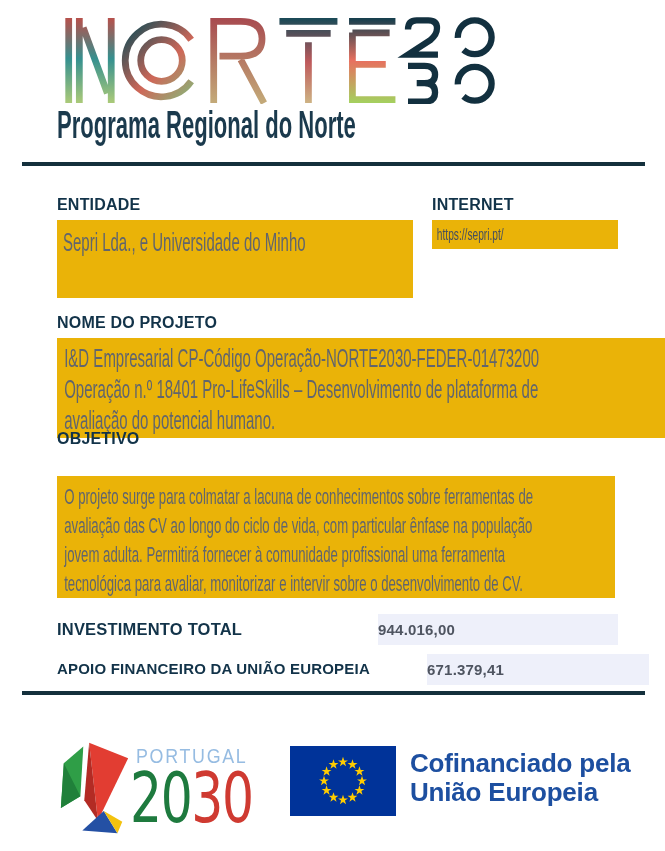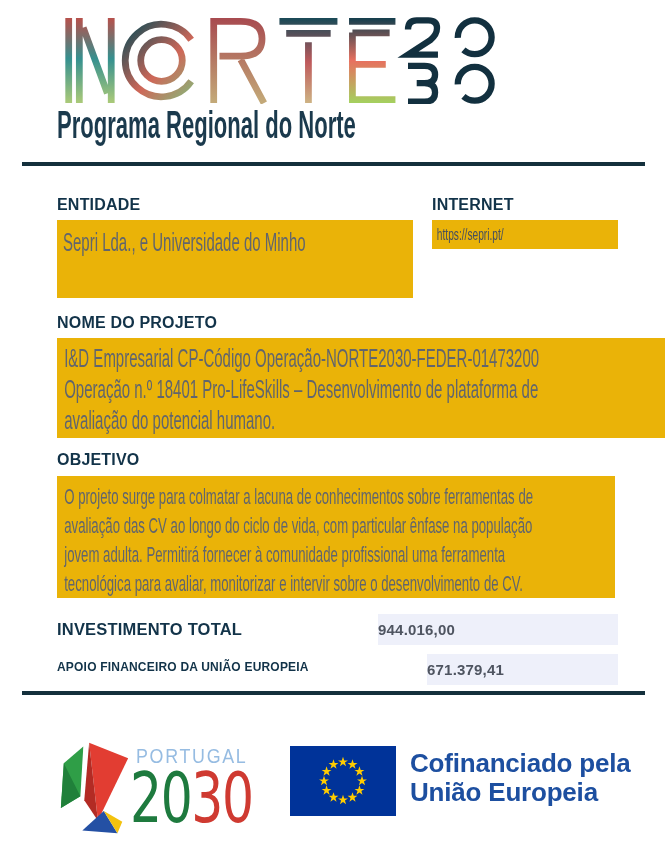--- a/index.html
+++ b/index.html
@@ -127,33 +127,33 @@
     <div class="box-text cond" style="font-size:17px;line-height:21px;padding:4px 8px 0;width:296px;color:#454f5e;">https://sepri.pt/</div>
   </div>
 
   <div class="field-label" style="top:315px;">NOME DO PROJETO</div>
   <div class="field-box" style="left:57px;top:338px;width:642px;height:100px;">
     <div class="box-text cond" style="font-size:25px;line-height:31px;padding:5px 12px 0;width:890px;">I&amp;D Empresarial CP-Código Operação-NORTE2030-FEDER-01473200
 Operação n.º 18401 Pro-LifeSkills – Desenvolvimento de plataforma de
 avaliação do potencial humano.</div>
   </div>
 
-  <div class="field-label" style="top:452px;">OBJETIVO</div>
+  <div class="field-label" style="top:431px;">OBJETIVO</div>
   <div class="field-box" style="left:57px;top:476px;width:558px;height:122px;">
     <div class="box-text cond" style="font-size:22px;line-height:29px;padding:6px 12px 0;width:890px;">O projeto surge para colmatar a lacuna de conhecimentos sobre ferramentas de
 avaliação das CV ao longo do ciclo de vida, com particular ênfase na população
 jovem adulta. Permitirá fornecer à comunidade profissional uma ferramenta
 tecnológica para avaliar, monitorizar e intervir sobre o desenvolvimento de CV.</div>
   </div>
 
   <div class="field-label" style="top:621px;font-size:16.5px;">INVESTIMENTO TOTAL</div>
   <div class="value-box" style="left:378px;top:614px;width:240px;">944.016,00</div>
 
-  <div class="field-label" style="top:661px;font-size:12px;">APOIO FINANCEIRO DA UNIÃO EUROPEIA</div>
-  <div class="value-box" style="left:427px;top:654px;width:191px;">671.379,41</div>
+  <div class="field-label" style="top:661px;font-size:15px;">APOIO FINANCEIRO DA UNIÃO EUROPEIA</div>
+  <div class="value-box" style="left:427px;top:654px;width:222px;">671.379,41</div>
 
   <div class="rule" style="top:691px;"></div>
 
   <svg class="abs" style="left:56px;top:741px;" width="78" height="94" viewBox="0 0 80 95" aria-label="Portugal 2030 mark">
     <polygon points="8,22 28,5 25,56 5,68" fill="#2f9e47"></polygon>
     <polygon points="8,22 5,68 25,56" fill="#20803a"></polygon>
     <polygon points="34,1 74,17 43,81" fill="#e23d32"></polygon>
     <polygon points="34,1 43,81 29,60" fill="#b32b24"></polygon>
     <polygon points="27,91 63,94 49,71" fill="#2450a4"></polygon>
     <polygon points="49,71 63,94 68,82" fill="#f3c20e"></polygon>

